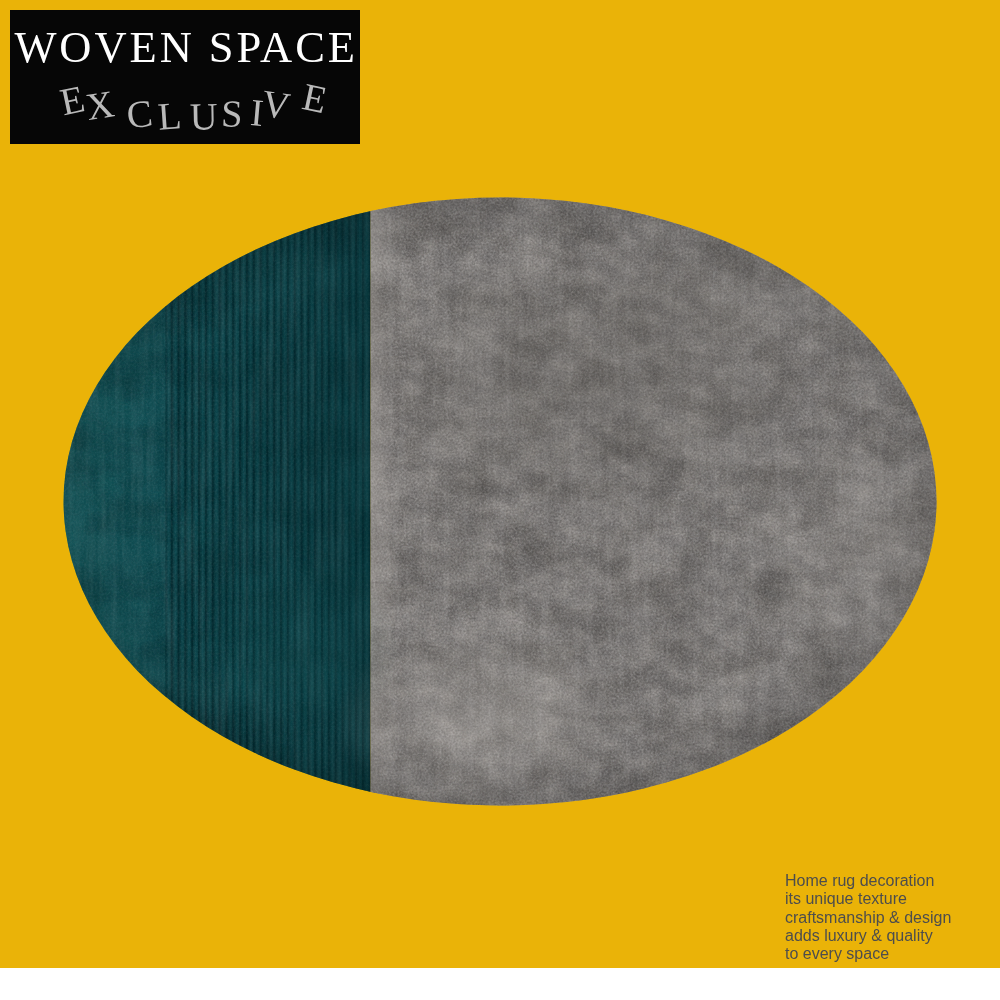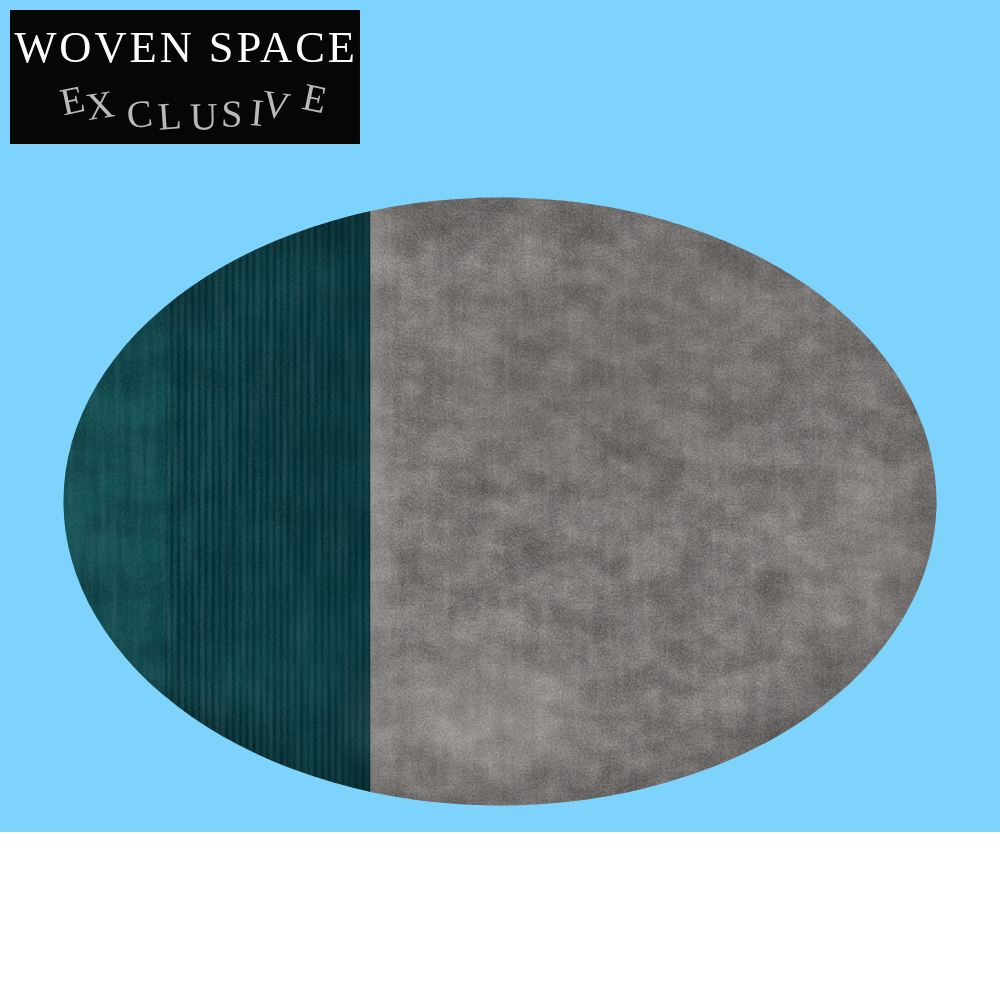--- a/index.html
+++ b/index.html
@@ -1,17 +1,17 @@
 <!DOCTYPE html>
 <html><head>
 <meta charset="utf-8">
 <style>
   html,body{margin:0;padding:0;background:#ffffff;}
   body{width:1000px;height:1000px;overflow:hidden;font-family:"Liberation Sans",sans-serif;}
-  .page{position:relative;width:1000px;height:832px;background:#7dd3fc;}
+  .page{position:relative;width:1000px;height:968px;background:#eab308;}
 </style>
 </head>
 <body>
 <div class="page">
 
 <svg width="1000" height="1000" viewBox="0 0 1000 1000" style="position:absolute;left:0;top:0;">
   <defs>
     <clipPath id="oval">
       <ellipse cx="500" cy="501.5" rx="436.5" ry="304"></ellipse>
     </clipPath>
@@ -161,14 +161,15 @@
     <text transform="translate(160.5,119) rotate(-4)">L</text>
     <text transform="translate(194,119.5) rotate(-1)">U</text>
     <text transform="translate(221.5,116.5) rotate(2)">S</text>
     <text transform="translate(246,115.5) rotate(5)">I</text>
     <text transform="translate(264,107.5) rotate(8.5)">V</text>
     <text transform="translate(302,101) rotate(12)">E</text>
   </g>
 </svg>
 </div>
 
+<div style="position:absolute;left:785px;top:872px;font-size:16px;line-height:18.3px;color:#4d4d4d;">Home rug decoration<br>its unique texture<br>craftsmanship &amp; design<br>adds luxury &amp; quality<br>to every space</div>
 
 </div>
 
 </body></html>

